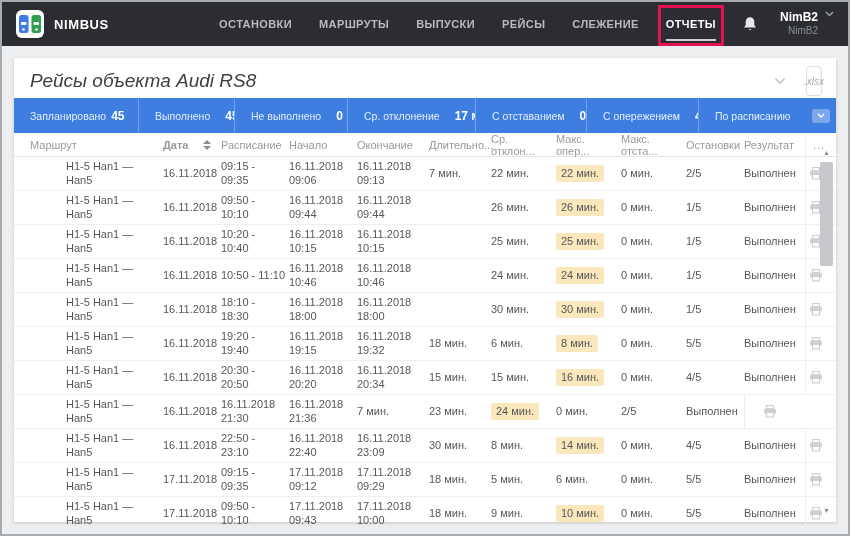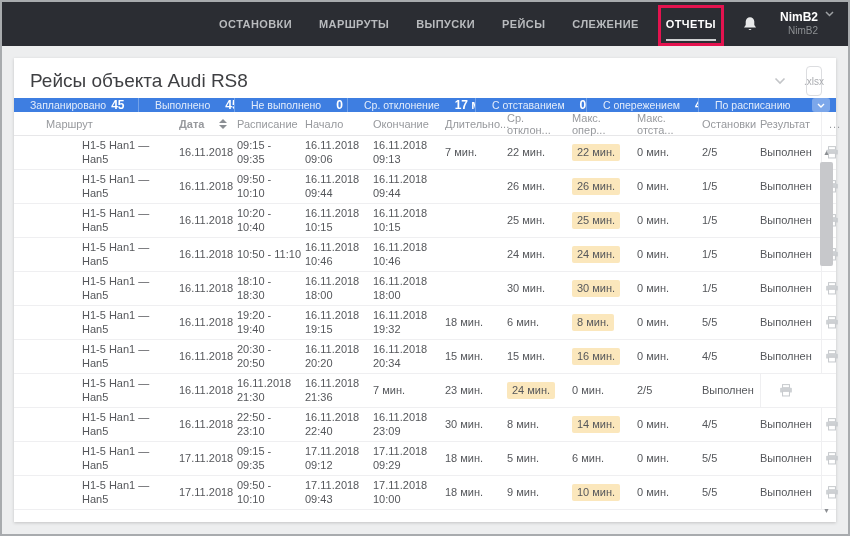--- a/index.html
+++ b/index.html
@@ -37,48 +37,47 @@
   .user-name { color:#ffffff; font-size:12px; font-weight:bold; }
   .user-org { color:#8d9093; font-size:10px; }
 
   
   .main { position:absolute; top:44px; left:0; right:0; bottom:0; padding:12px; }
   .card {
     position:relative; background:#ffffff; height:464px;
     box-shadow:0 1px 3px rgba(0,0,0,.18);
   }
 
-  .titlebar { height:40px; display:flex; align-items:center; padding:6px 14px 0 16px; }
+  .titlebar { height:40px; display:flex; align-items:center; padding:6px 14px 0 16px;font-style:italic; }
   .page-title { font-size:19px; color:#3e3f42; }
   .title-actions { margin-left:auto; display:flex; align-items:center; gap:20px; }
   .collapse-chev { cursor:pointer; display:flex; }
   .xlsx-btn {
     width:16px; height:30px; border:1px solid #dcdde0; border-radius:4px;
     color:#aaacb0; font-size:10px; display:flex; align-items:center; justify-content:center;
     cursor:pointer; background:#fff;
   }
 
   
-  .statsbar { height:14px; background:#3e7ee1; display:flex; color:#fff; }
+  .statsbar { height:35px; background:#3e7ee1; display:flex; color:#fff; }
   .stat { display:flex; align-items:center; gap:5px; padding-left:16px; overflow:hidden; white-space:nowrap; }
   .stat + .stat { border-left:1px solid rgba(255,255,255,.28);gap:15px; }
   .stat-label { font-size:10.5px; opacity:.85; }
   .stat-value { font-size:12px; font-weight:bold; }
   .stat-chev { width:30px; display:flex; align-items:center; justify-content:center; }
   .stat-chev-btn {
     width:18px; height:14px; border-radius:3px; background:rgba(255,255,255,.32);
     display:flex; align-items:center; justify-content:center; cursor:pointer;
   }
 
   
   .thead, .trow {
     display:grid;
     grid-template-columns:149px 58px 68px 68px 72px 62px 65px 65px 65px 58px 61px 31px;
     align-items:center;
-    padding-left:16px;
   }
   .thead { height:24px; color:#97999d; font-size:11px; border-bottom:1px solid #e7e7e9; }
   .thead > div { padding-right:4px; }
   .th-route { padding-left:16px; }
   .th-date { display:flex; align-items:center;font-weight:bold; }
   .sort-icon { margin-left:auto; margin-right:6px; display:flex; flex-direction:column; gap:2px; cursor:pointer; }
   .sort-up { width:0; height:0; border-left:4px solid transparent; border-right:4px solid transparent; border-bottom:4px solid #8b8f94; }
   .sort-down { width:0; height:0; border-left:4px solid transparent; border-right:4px solid transparent; border-top:4px solid #8b8f94; }
   .th-more { border-left:1px solid #efeff1; height:100%; display:flex; align-items:center; justify-content:center; color:#97999d; cursor:pointer; letter-spacing:1px; }
 
@@ -96,20 +95,33 @@
   .vs-arrow.up { top:0; }
   .vs-arrow.down { bottom:0; }
   .vs-thumb { position:absolute; top:14px; left:0; width:13px; height:104px; background:#c7c8cb; border-radius:2px; cursor:grab; }
 </style>
 </head>
 <body>
 
 <div class="viewport">
 
   <div class="topbar">
+    <div class="brand">
+      <span class="logo">
+        <svg width="22" height="20" viewBox="0 0 22 20">
+          <rect x="0" y="1" width="9.5" height="18" rx="2.5" fill="#3b7de2"></rect>
+          <rect x="12.5" y="1" width="9.5" height="18" rx="2.5" fill="#2f9e4e"></rect>
+          <rect x="2" y="8" width="5.5" height="3" rx="1" fill="#ffffff"></rect>
+          <rect x="14.5" y="8" width="5.5" height="3" rx="1" fill="#ffffff"></rect>
+          <circle cx="4.5" cy="15.5" r="1.3" fill="#ffffff"></circle>
+          <circle cx="17.5" cy="15.5" r="1.3" fill="#ffffff"></circle>
+        </svg>
+      </span>
+      <span class="brand-name">NIMBUS</span>
+    </div>
 
     <div class="nav">
       <div class="nav-item">ОСТАНОВКИ</div>
       <div class="nav-item">МАРШРУТЫ</div>
       <div class="nav-item">ВЫПУСКИ</div>
       <div class="nav-item">РЕЙСЫ</div>
       <div class="nav-item">СЛЕЖЕНИЕ</div>
       <div class="nav-item active">
         <span>ОТЧЕТЫ</span>
         <span class="nav-underline"></span>

